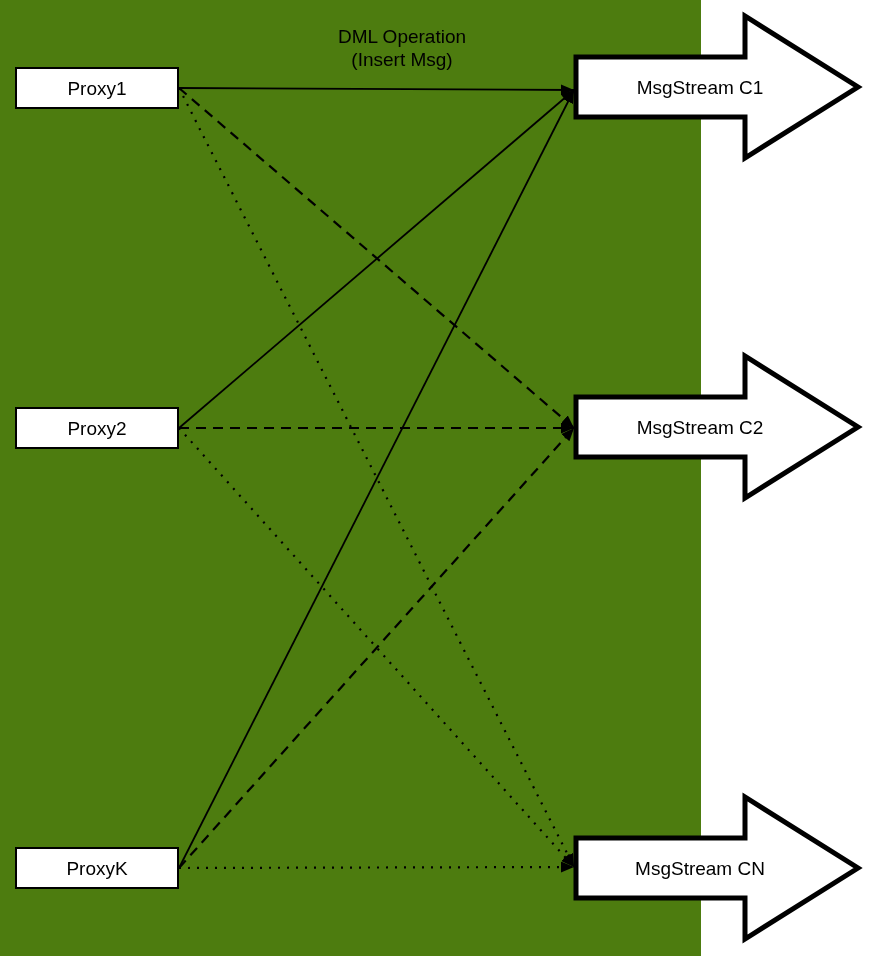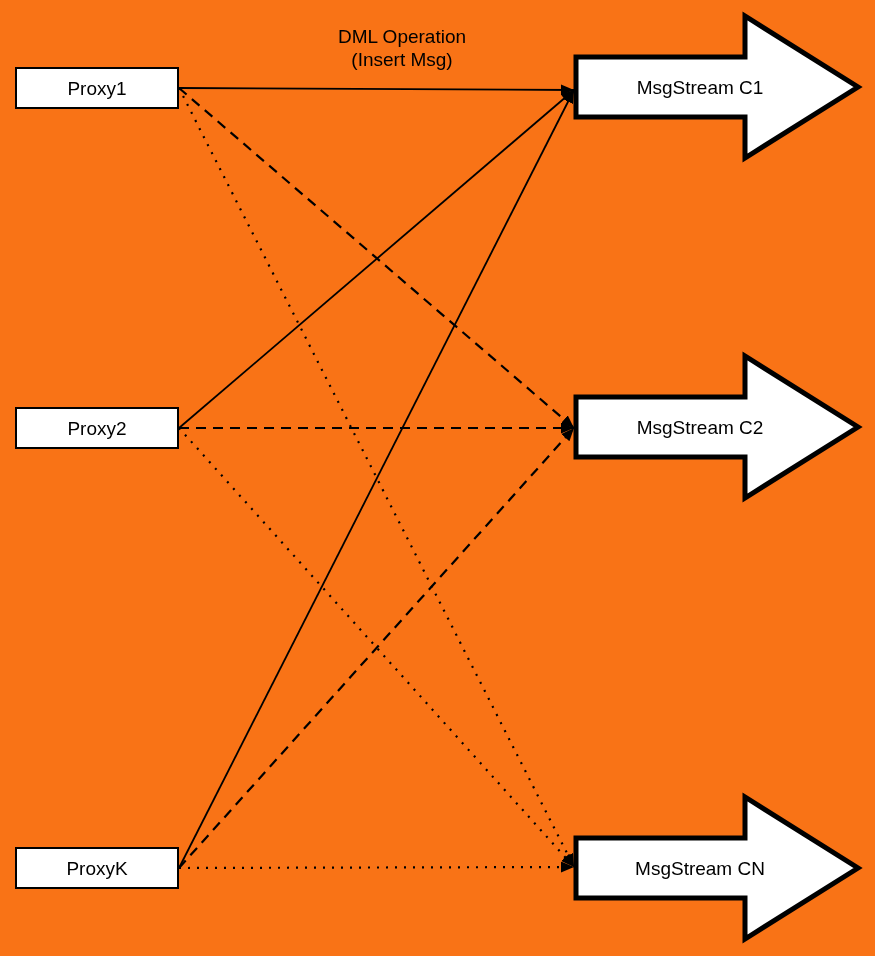--- a/index.html
+++ b/index.html
@@ -2,23 +2,23 @@
 <html><head>
 <meta charset="utf-8">
 <style>
   html, body {
     margin: 0;
     padding: 0;
     background: #ffffff;
   }
   .canvas {
     position: relative;
-    width: 875px;
+    width: 701px;
     height: 956px;
-    background: #f97316;
+    background: #4d7c0f;
   }
   .label {
     font-family: "Liberation Sans", sans-serif;
     font-size: 19px;
     fill: #000000;
   }
   .proxy-box {
     fill: #ffffff;
     stroke: #000000;
     stroke-width: 2;

